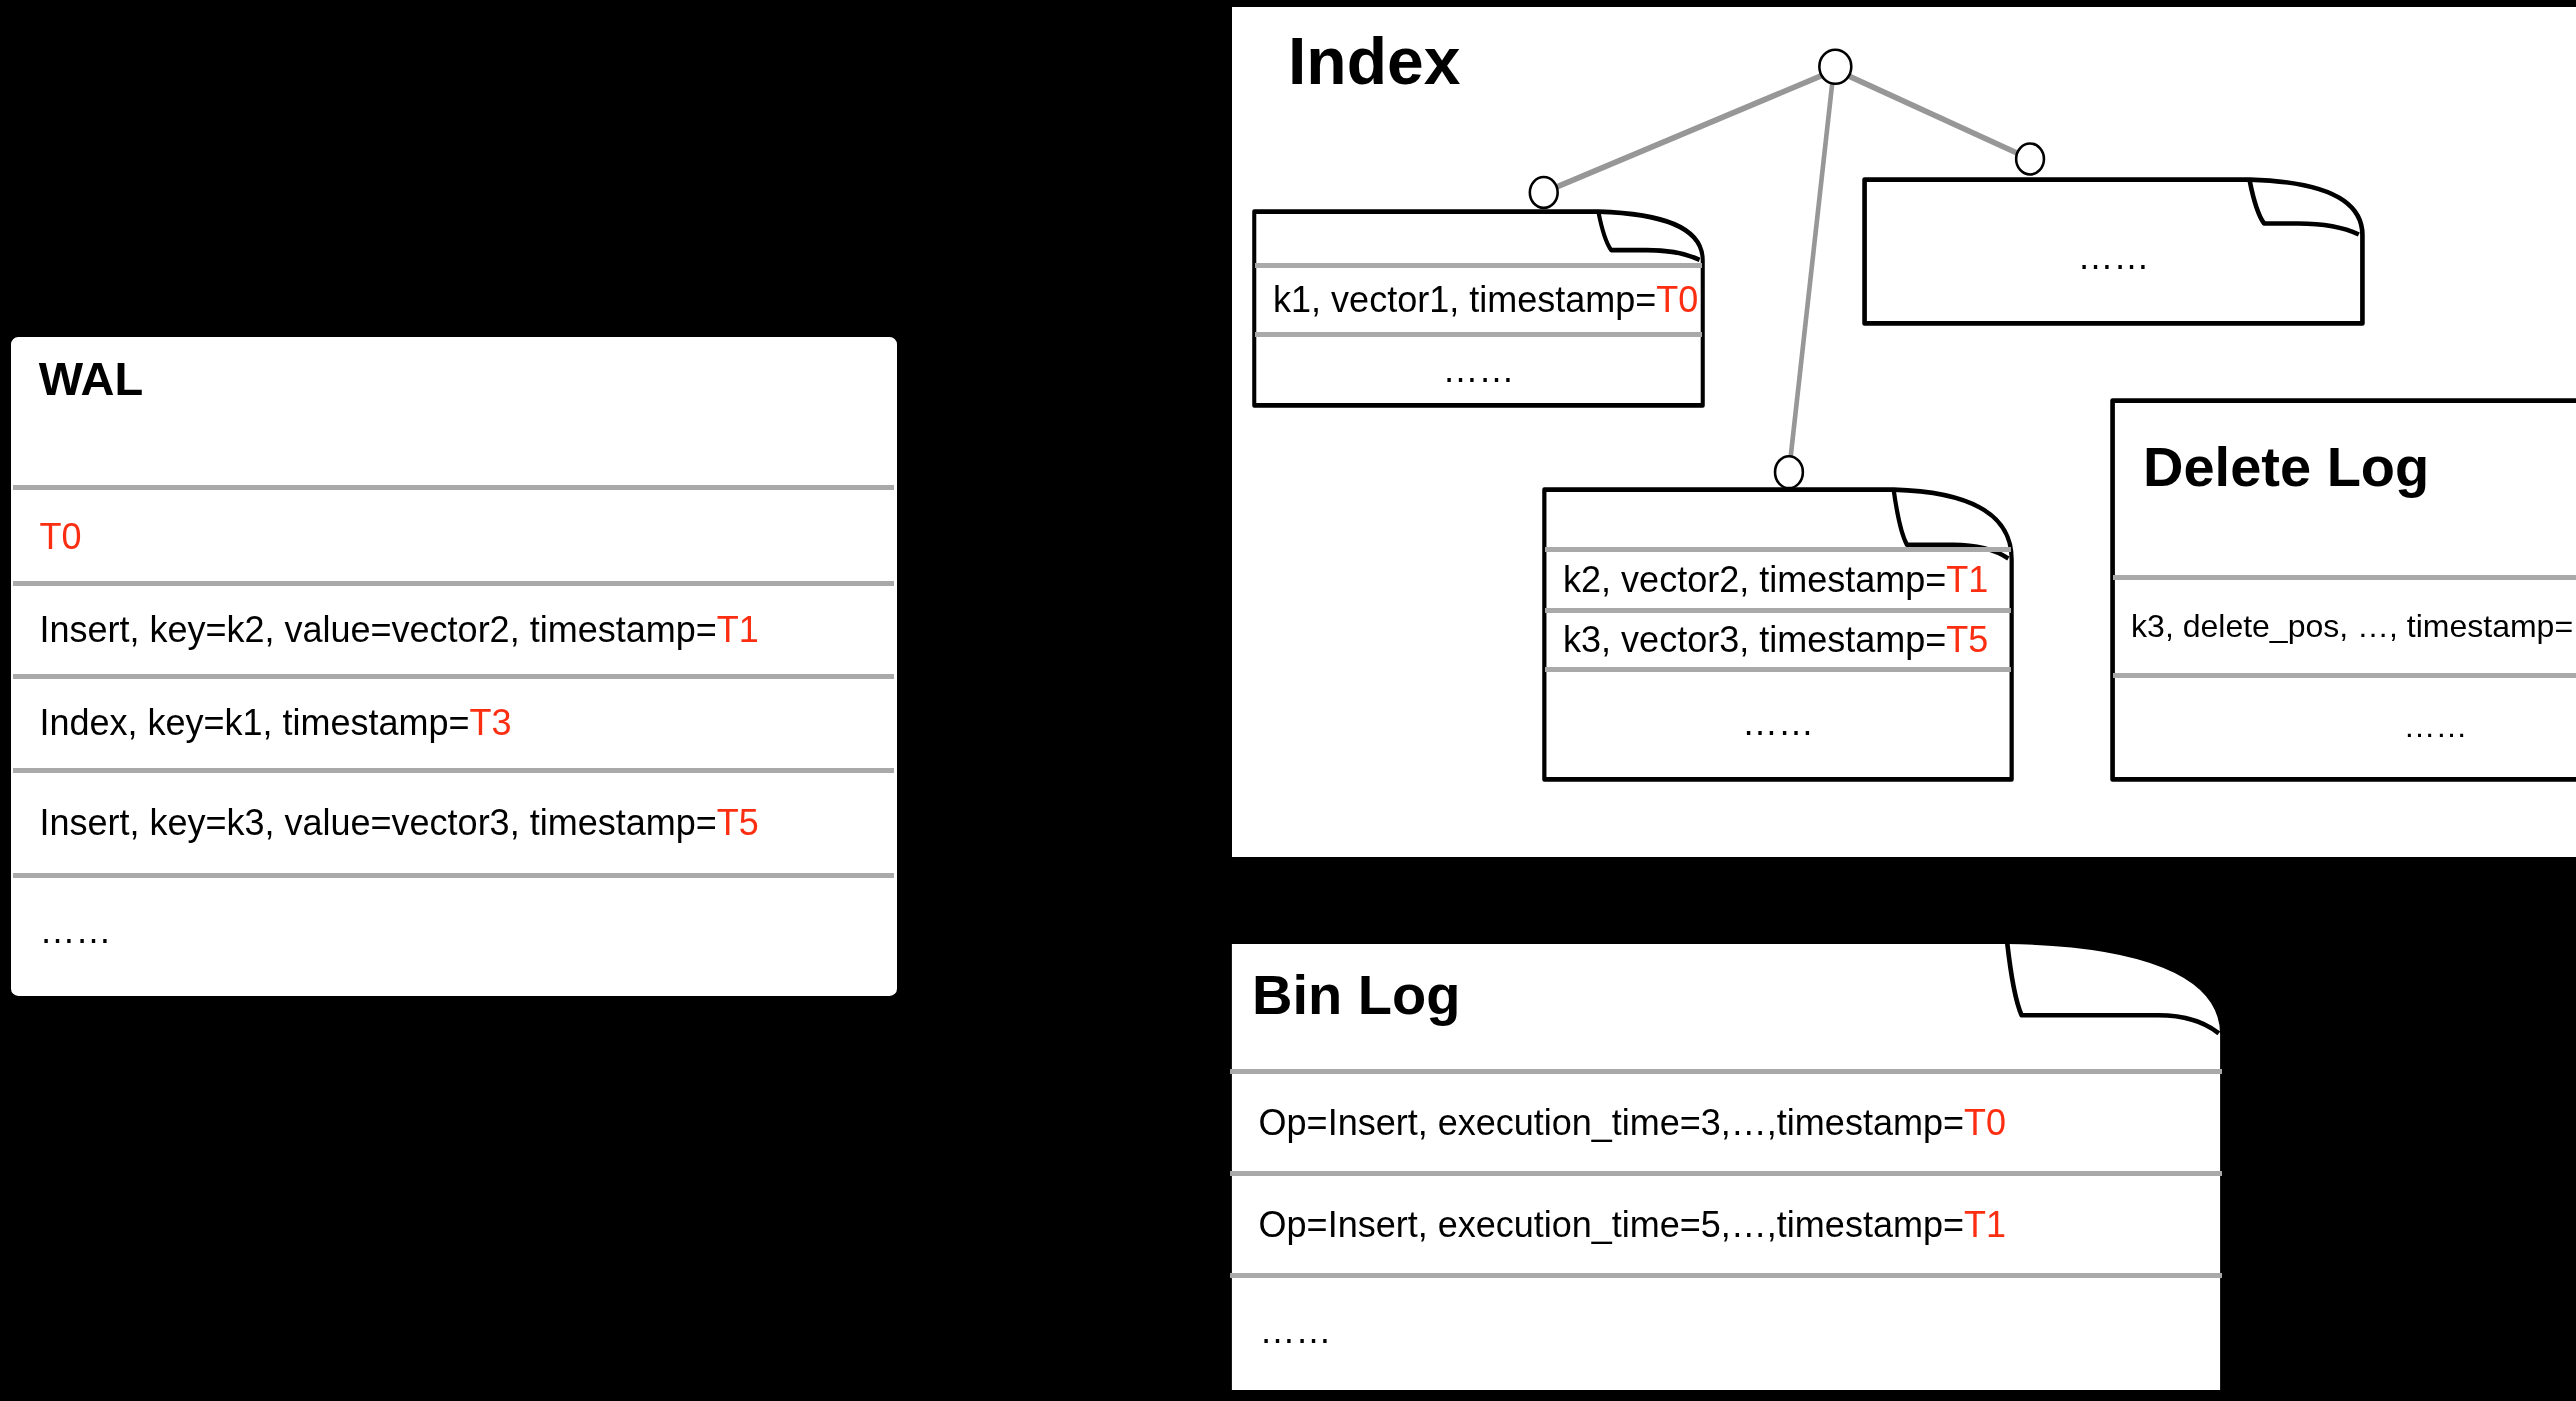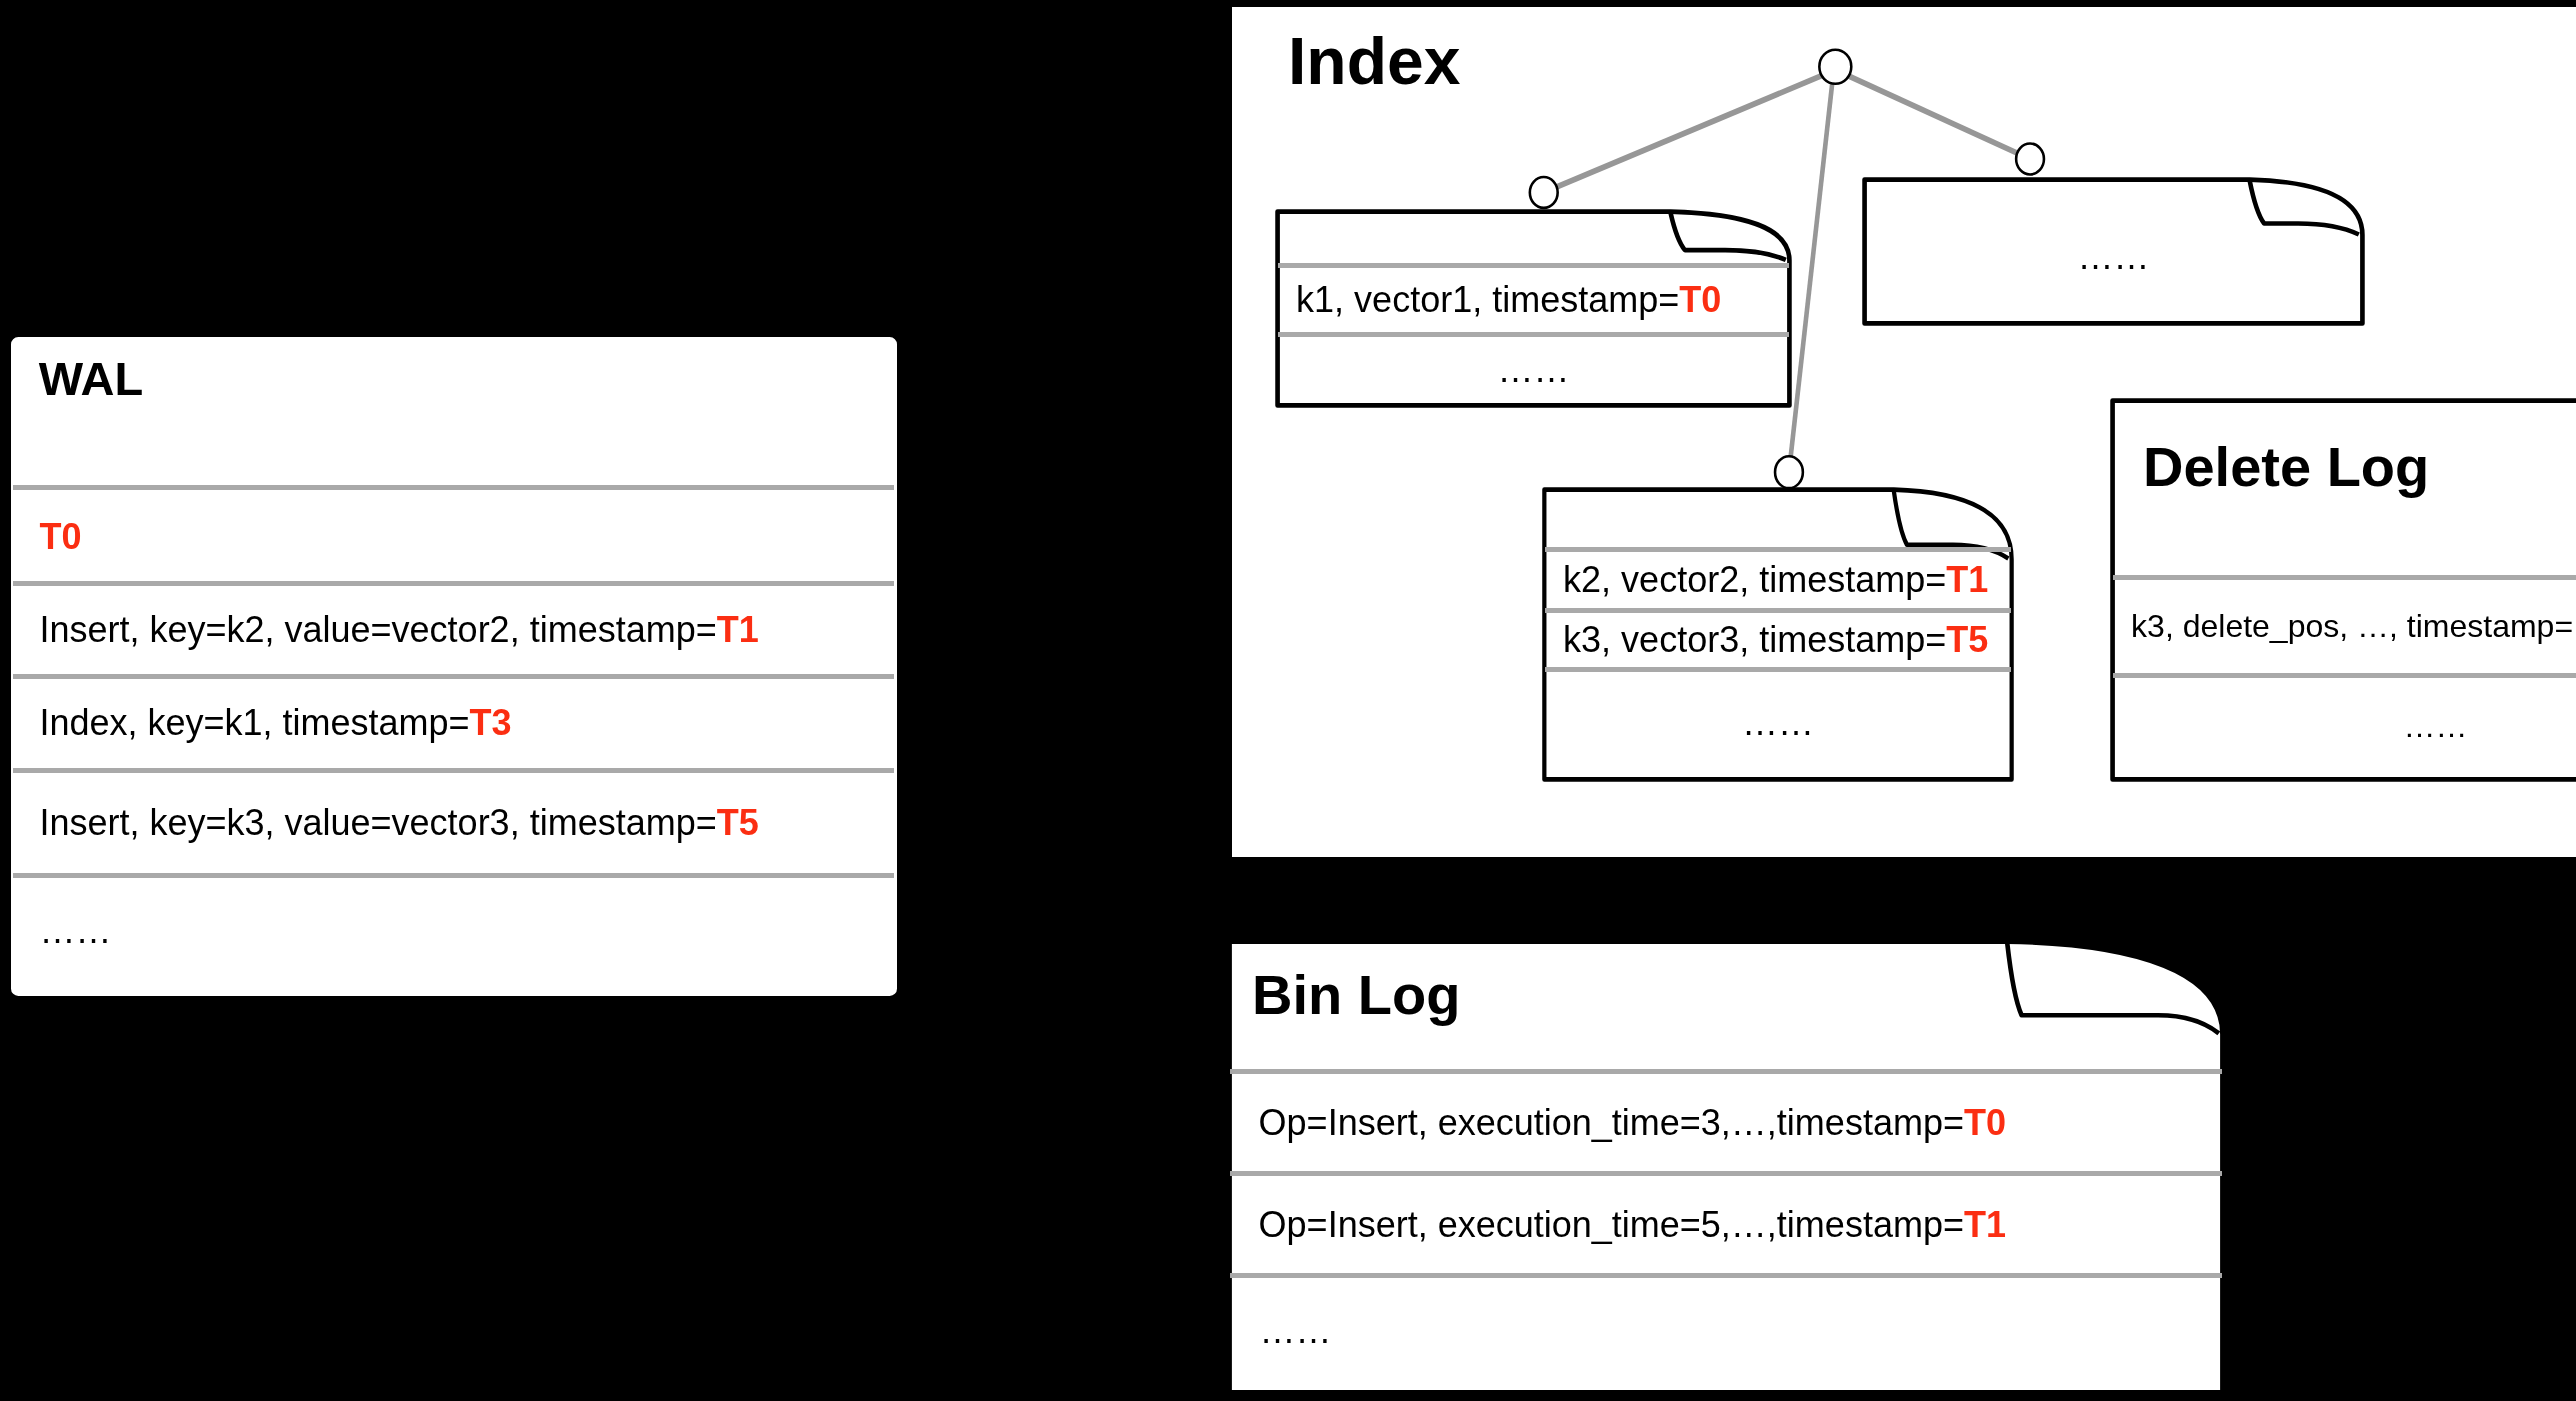--- a/index.html
+++ b/index.html
@@ -5,21 +5,21 @@
   html,body{margin:0;padding:0;background:#000;}
   #app{position:relative;width:2817px;height:1402px;background:#000;overflow:hidden;
        font-family:"Liberation Sans",sans-serif;color:#000;}
   .surface{position:absolute;background:#fff;}
   
   .wal{left:8.8px;top:335px;width:890px;height:663px;border:2.6px solid #000;border-radius:9.3px;box-sizing:border-box;}
   .wal-title{position:absolute;left:28px;top:14.4px;font-size:47px;font-weight:700;line-height:1.2;}
   
   .hr{position:absolute;left:2.6px;right:2.6px;height:5.2px;background:#A9A9A9;}
   .row{position:absolute;left:2.6px;right:2.6px;display:flex;align-items:center;font-size:36px;white-space:nowrap;}
-  .row .ts{font-weight:700;color:#FB2E12;}
+  .row .ts{font-weight:400;color:#FB2E12;}
   .row.dots-c{justify-content:center;}
   
   .index-panel{left:1232px;top:6.7px;width:1559px;height:850px;}
   .panel-title{position:absolute;left:36px;top:15.5px;font-size:66px;font-weight:700;line-height:1.2;margin-left:20px;}
   .tree{position:absolute;left:0;top:0;width:1559px;height:850px;}
   
   .page{position:absolute;}
   .page svg.pageshape{position:absolute;left:0;top:0;width:100%;height:100%;display:block;}
   .doc-title{position:absolute;font-size:56px;font-weight:700;line-height:1.2;text-align:center;}
   
@@ -63,21 +63,21 @@
     <svg class="tree" viewBox="0 0 3026 1650">
       <line x1="1171" y1="122" x2="605" y2="360" stroke="#979797" stroke-width="11"></line>
       <line x1="1171" y1="122" x2="1549" y2="295" stroke="#979797" stroke-width="11"></line>
       <line x1="1167" y1="130" x2="1081" y2="903" stroke="#979797" stroke-width="9"></line>
       <ellipse cx="1171" cy="116" rx="31" ry="33" fill="#fff" stroke="#000" stroke-width="5"></ellipse>
       <ellipse cx="605" cy="360" rx="27" ry="30" fill="#fff" stroke="#000" stroke-width="5"></ellipse>
       <ellipse cx="1549" cy="295" rx="27" ry="30" fill="#fff" stroke="#000" stroke-width="5"></ellipse>
       <ellipse cx="1081" cy="903" rx="27" ry="31" fill="#fff" stroke="#000" stroke-width="5"></ellipse>
     </svg>
 
-    <div class="page" style="left:43px;top:202px;width:517px;height:199px">
+    <div class="page" style="left:20px;top:202px;width:453px;height:199px">
       <svg class="pageshape" viewBox="0 0 1004 387" preserveAspectRatio="none">
           <path d="M 5 5 L 768 5 C 909.6 9, 999 35, 999 100 L 999 382 L 5 382 Z" fill="#fff" stroke="#000" stroke-width="9" stroke-linejoin="round"></path>
           <path d="M 768 7 C 776 42, 786 68, 796 80 L 874 80 C 929 80, 964 87, 992 99" fill="none" stroke="#000" stroke-width="9" stroke-linejoin="round"></path>
         </svg>
       <div class="hr" style="top:54px"></div>
       <div class="row" style="top:60px;height:62px;padding-left:18.5px">
         <span>k1, vector1, timestamp=</span>
           <span class="ts">T0</span>
       </div>
       <div class="hr" style="top:123px"></div>

